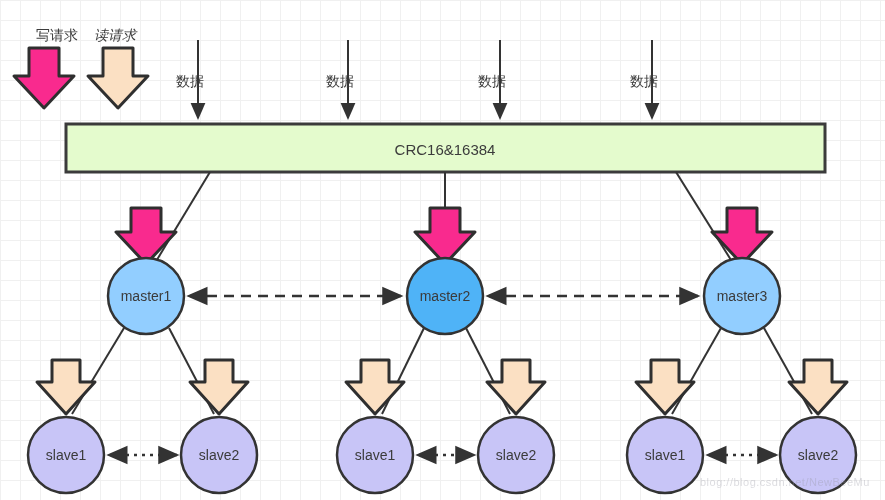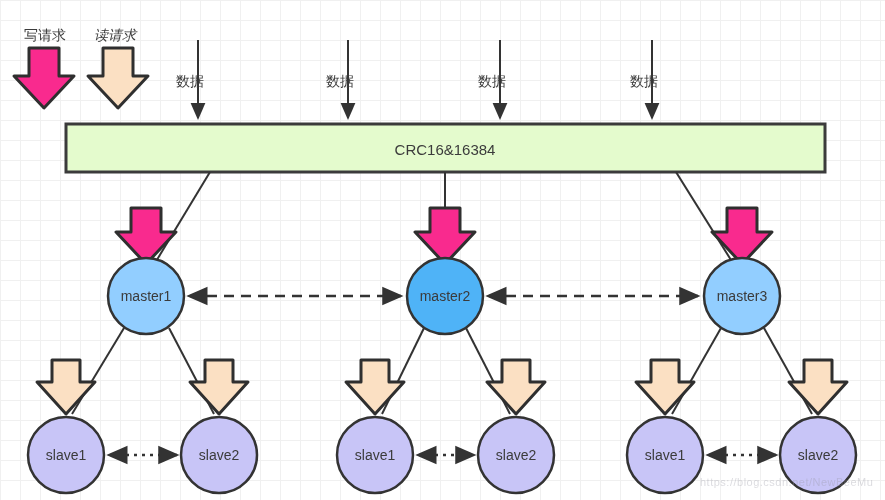--- a/index.html
+++ b/index.html
@@ -177,23 +177,23 @@
     </g>
 
     <g>
       <path d="M29,48 L59,48 L59,76 L74,76 L44,108 L14,76 L29,76 z" fill="#f92a8e" stroke="#2f2f2f" stroke-width="3" stroke-linejoin="round"></path>
     </g>
     <g>
       <path d="M103,48 L133,48 L133,76 L148,76 L118,108 L88,76 L103,76 z" fill="#fbe0c3" stroke="#2f2f2f" stroke-width="3" stroke-linejoin="round"></path>
     </g>
   </svg>
 
-  <div class="lbl" style="left:24px; top:28px;">写请求</div>
+  <div class="lbl" style="left:36px; top:28px;">写请求</div>
   <div class="lbl" style="left:94px; top:28px;font-style:italic;">读请求</div>
 
   <div class="lbl" style="left:176px; top:74px;">数据</div>
   <div class="lbl" style="left:326px; top:74px;">数据</div>
   <div class="lbl" style="left:478px; top:74px;">数据</div>
   <div class="lbl" style="left:630px; top:74px;">数据</div>
 
-  <div class="watermark" style="left:700px; top:476px;">https://blog.csdn.net/NewBeeMu</div>
+  <div class="watermark" style="left:700px; top:476px;">blog://blog.csdn.net/NewBeeMu</div>
 
 </div>
 
 </body></html>

